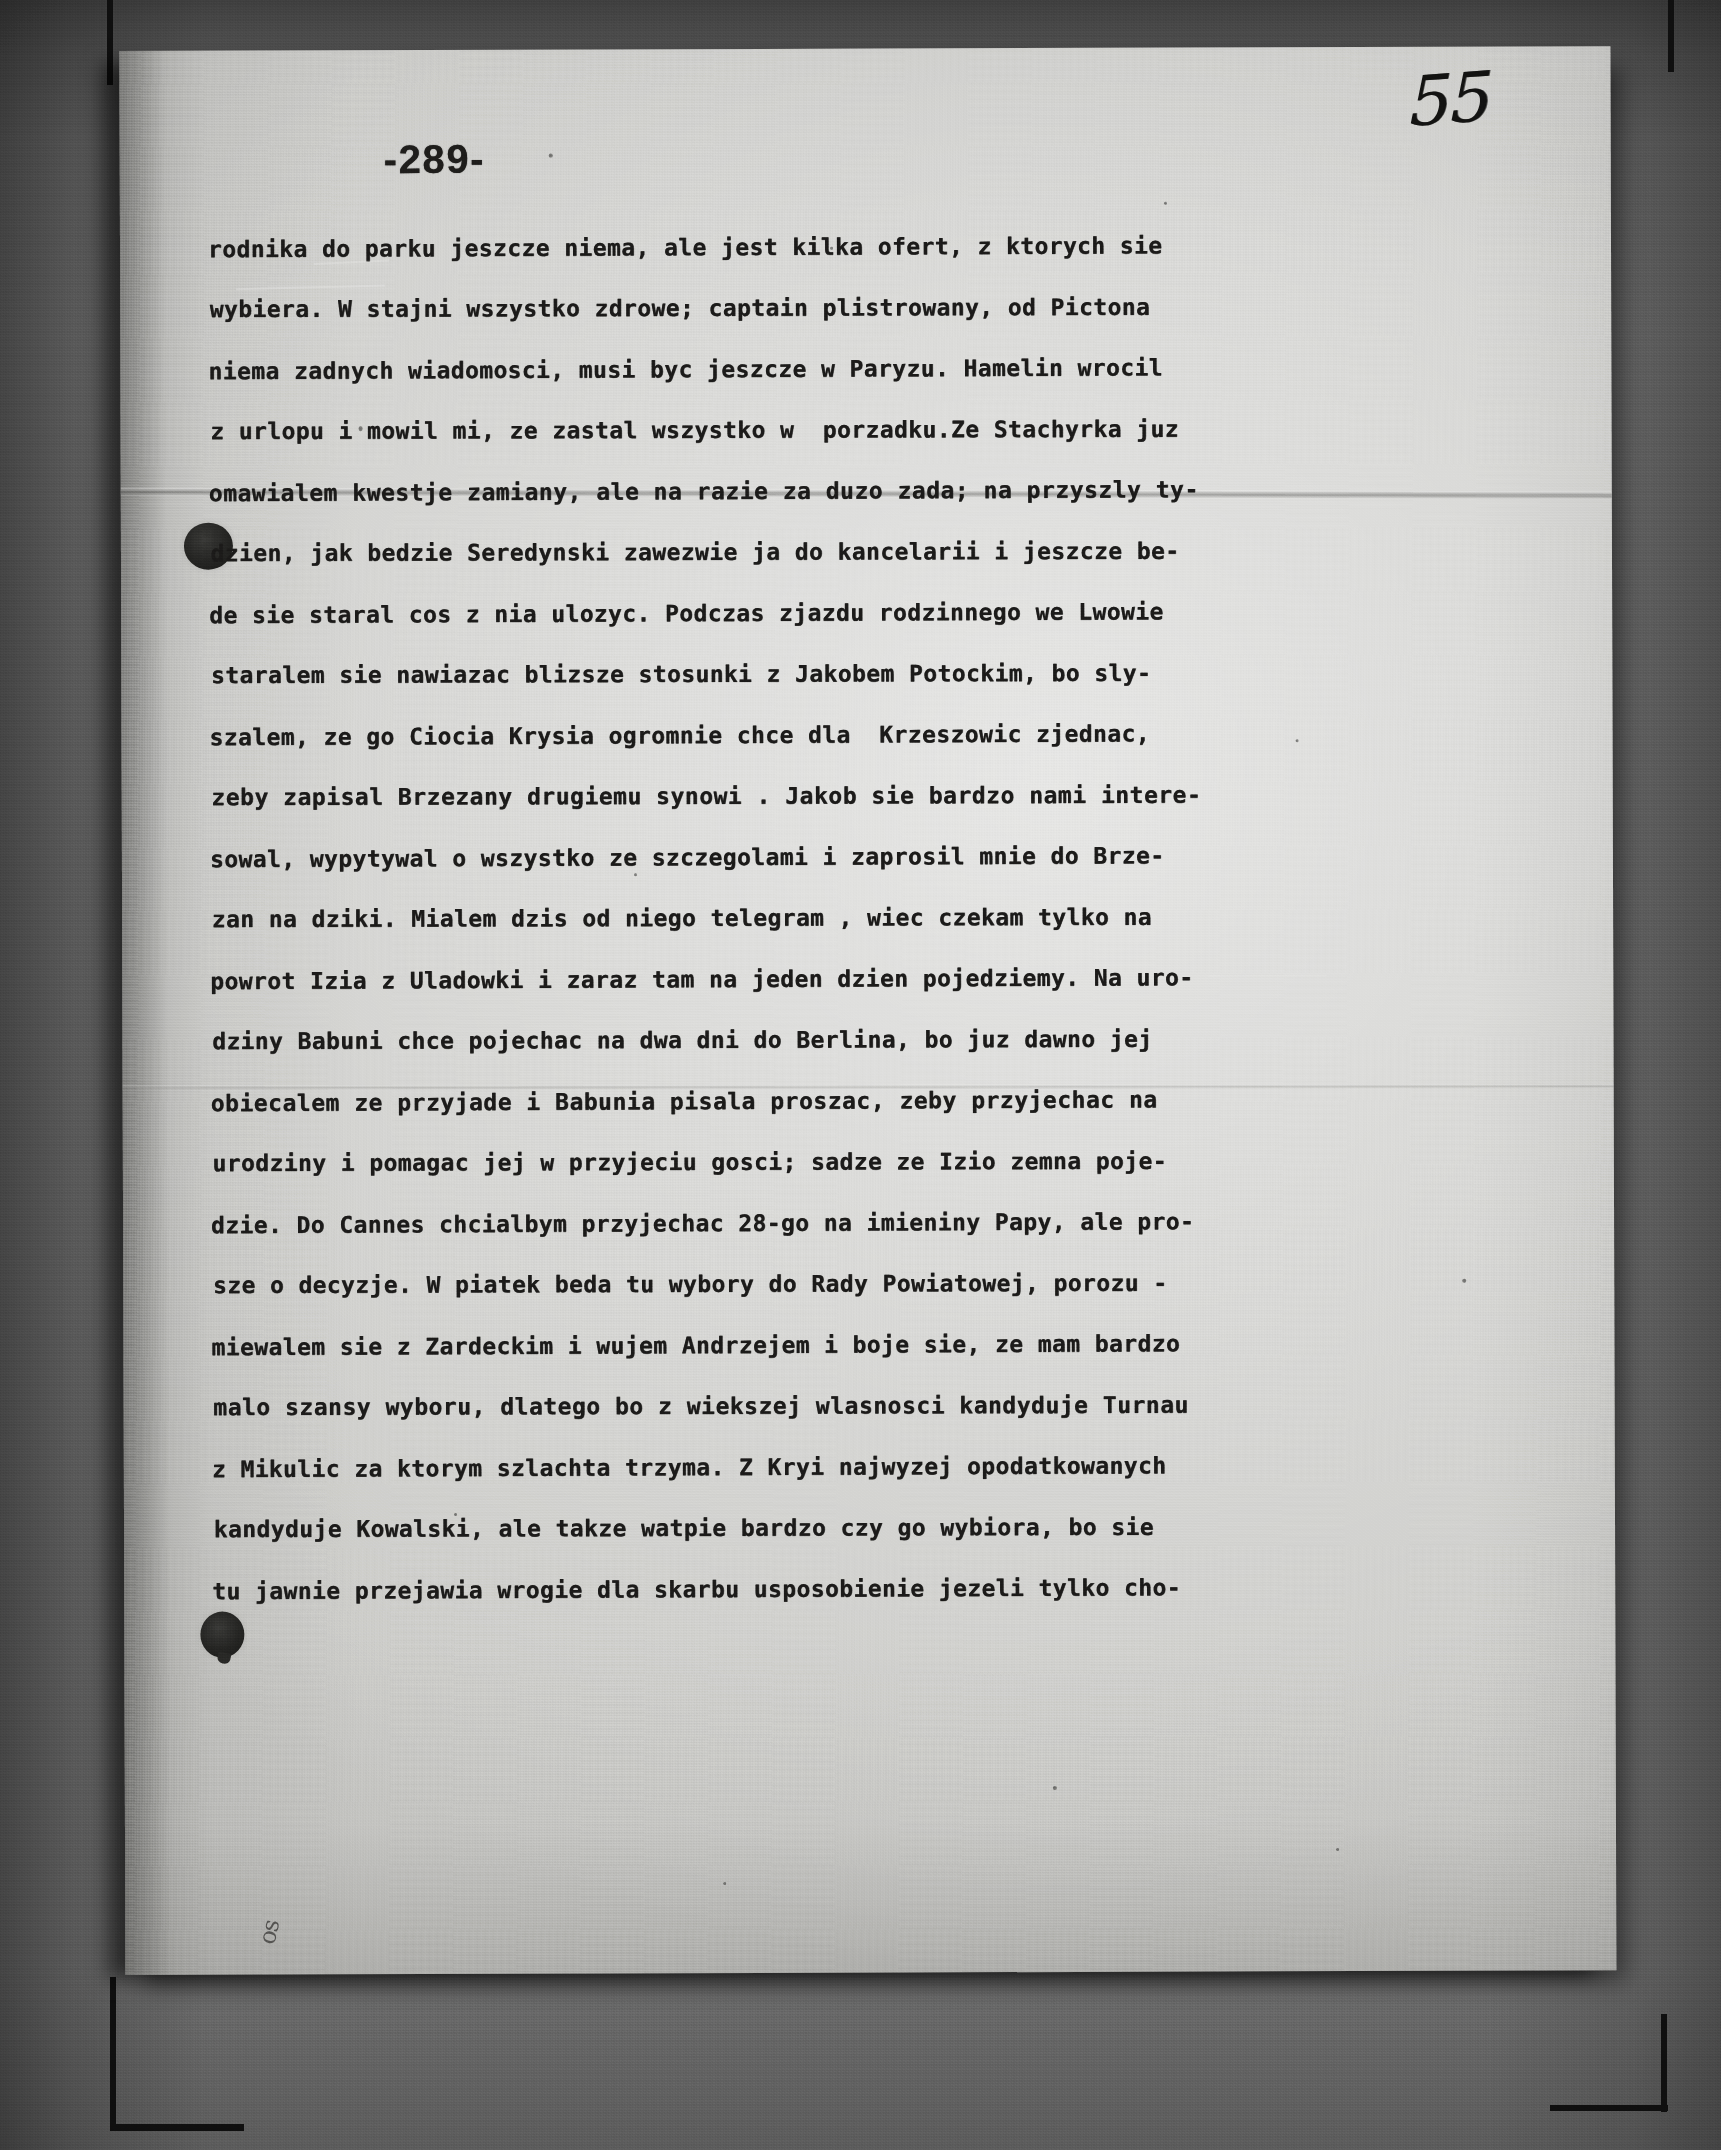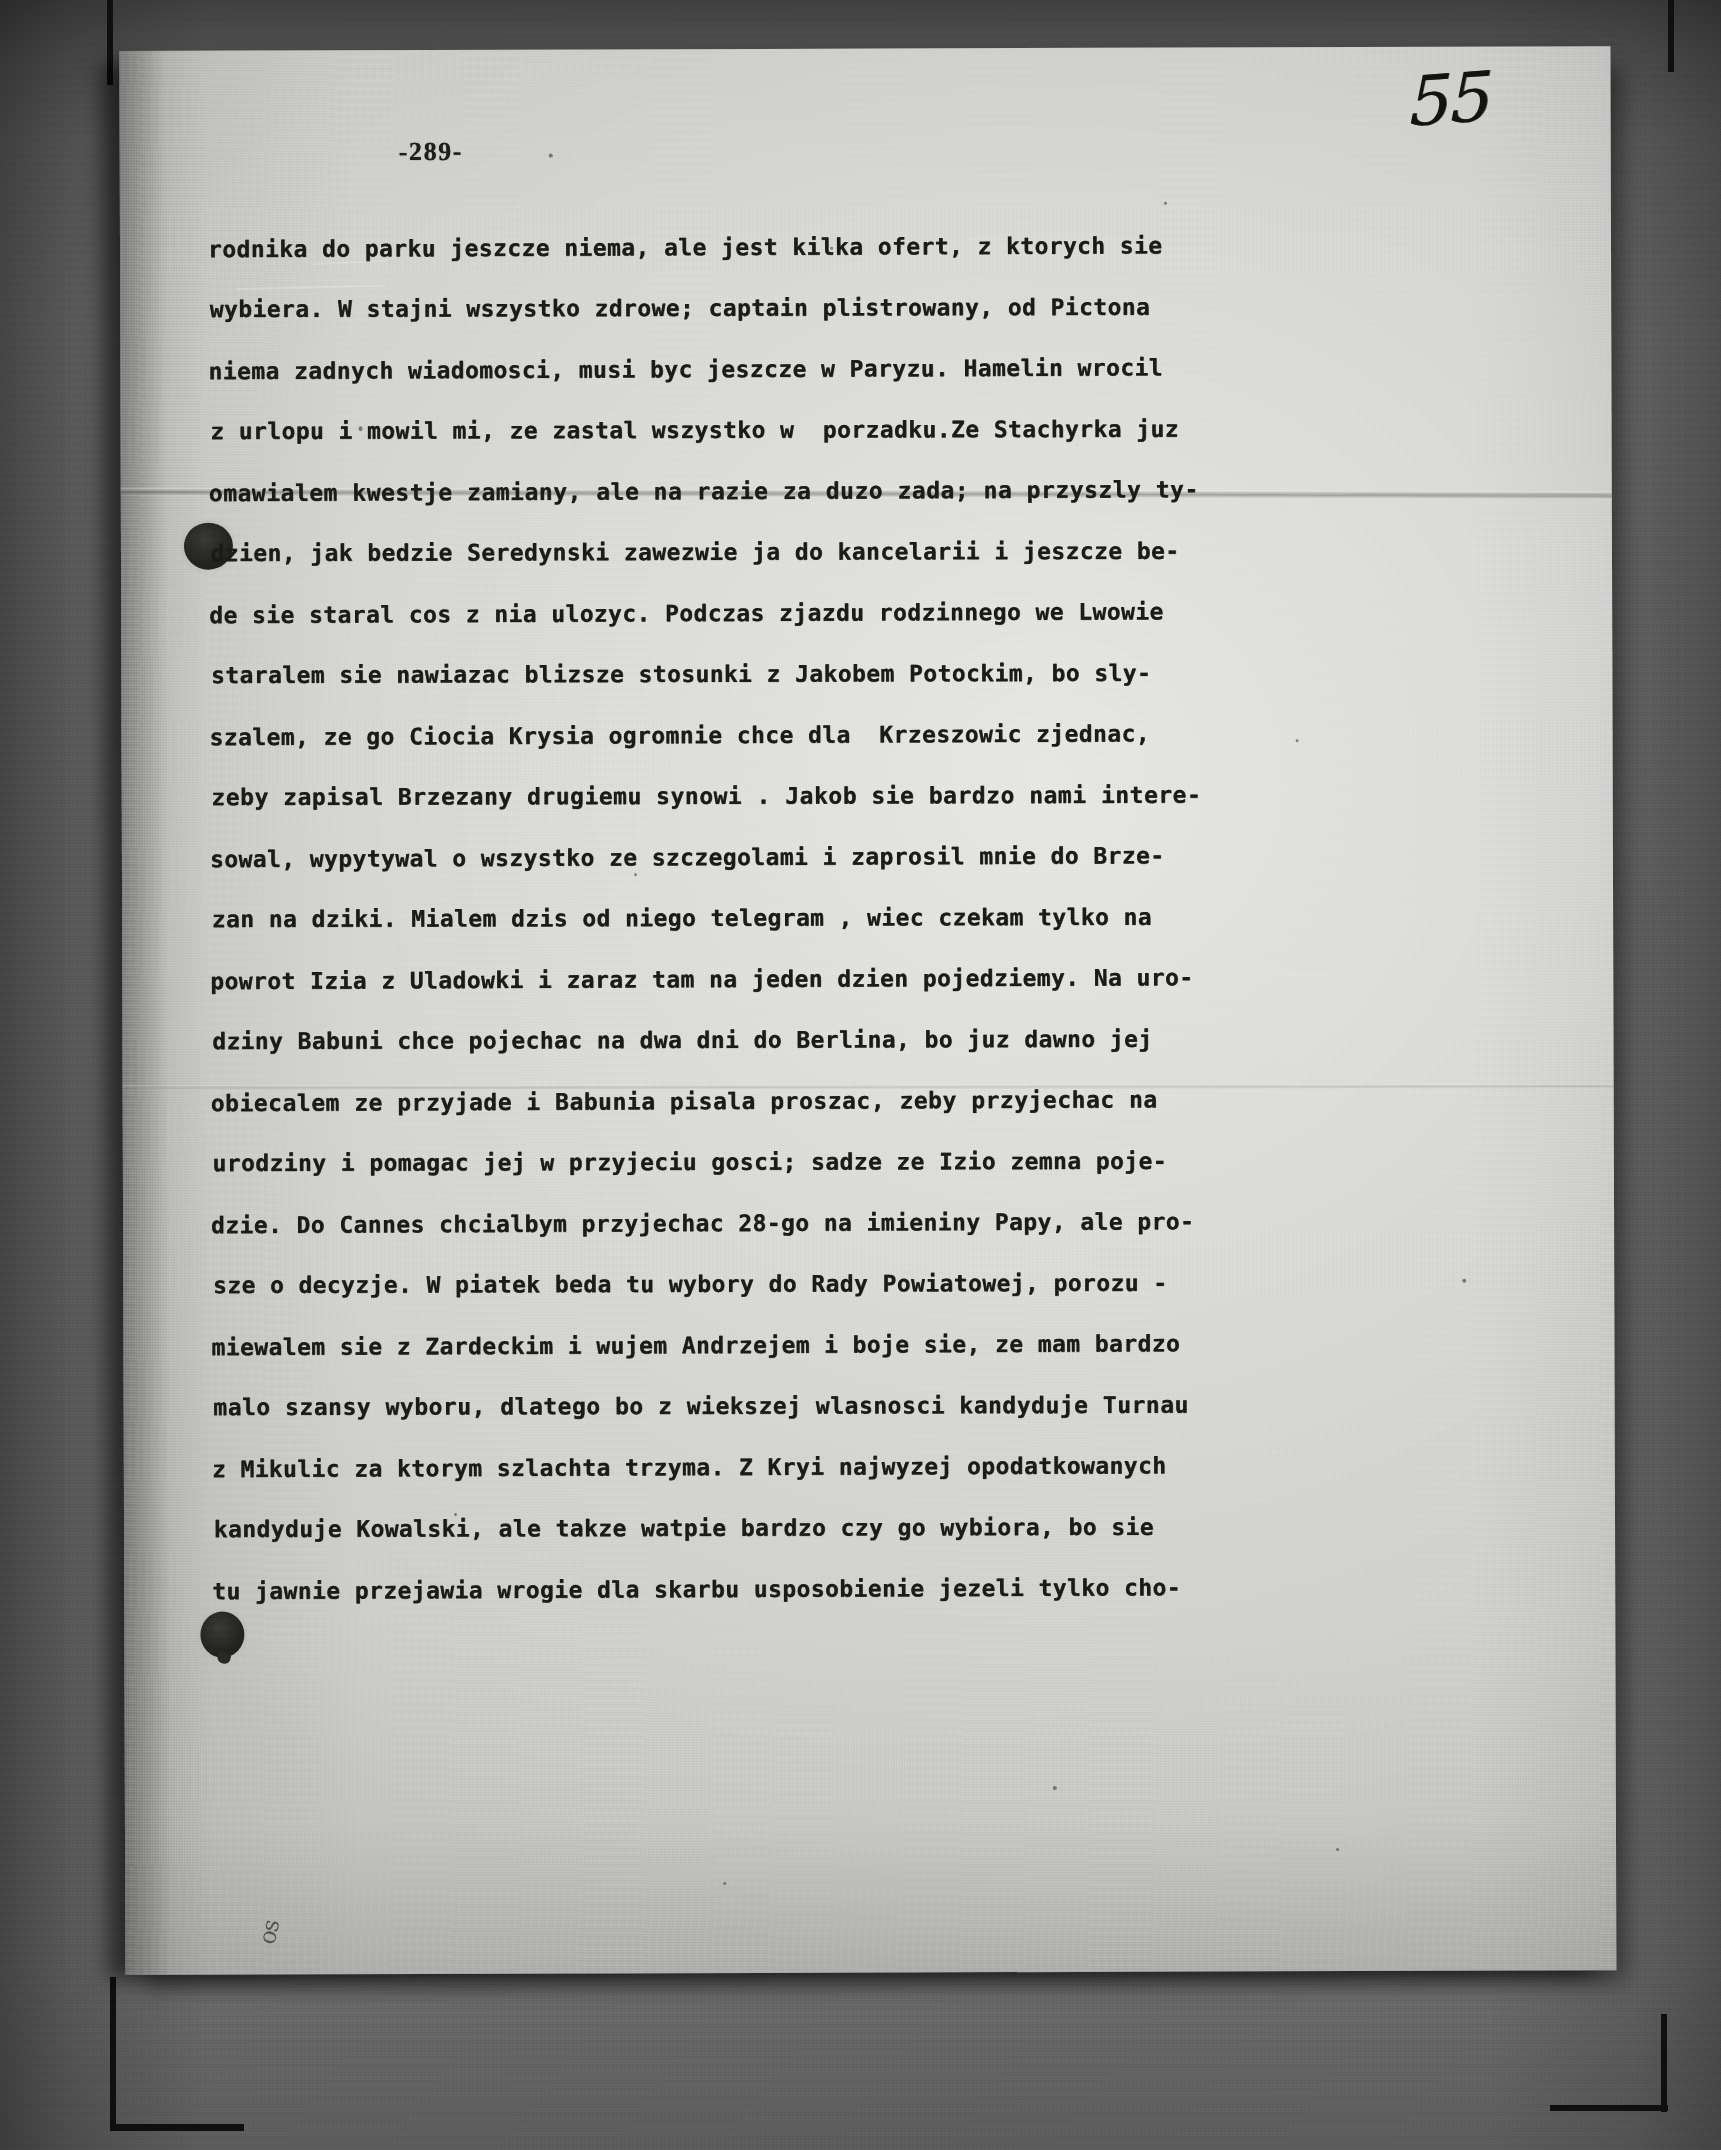--- a/index.html
+++ b/index.html
@@ -151,24 +151,24 @@
     left: 93px; top: 1602px;
     width: 12.6px; height: 11px;
     background: #2a2a28;
     border-radius: 0 0 50% 50%;
     transform: rotate(12deg);
   }
 
   
   #page-number-stamp {
     position: absolute;
-    left: 279px;
+    left: 264px;
     top: 87px;
-    font-family: Liberation Serif, serif;
-    font-size: 26px;
+    font-family: Liberation Sans, sans-serif;
+    font-size: 40px;
     font-weight: 700;
     letter-spacing: 1.6px;
     color: #201f1d;
     transform: rotate(-0.2deg);
     text-shadow: 0 0 0.9px rgba(40,40,38,.9);
   }
 
   #folio-handwritten {
     position: absolute;
     left: 1290px;

